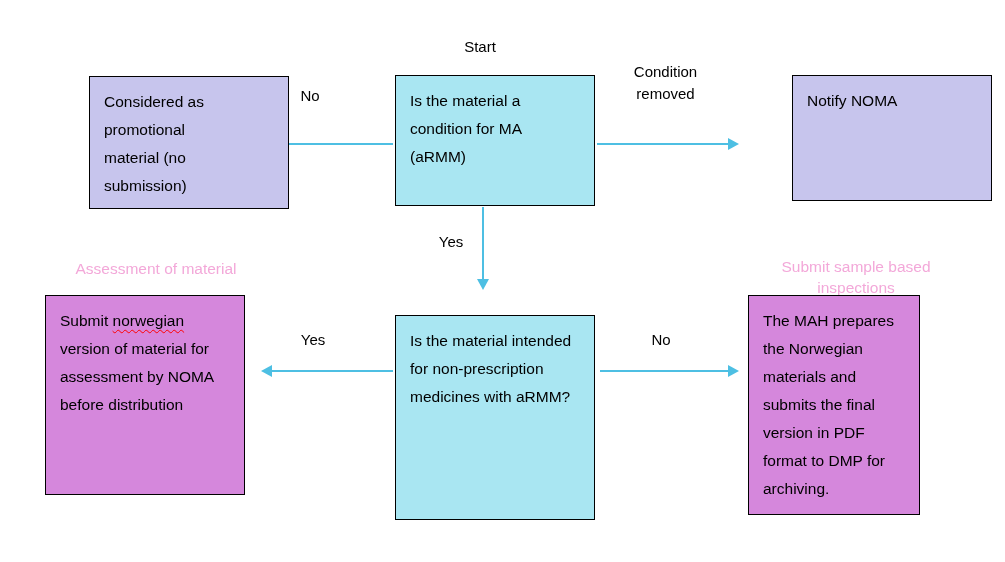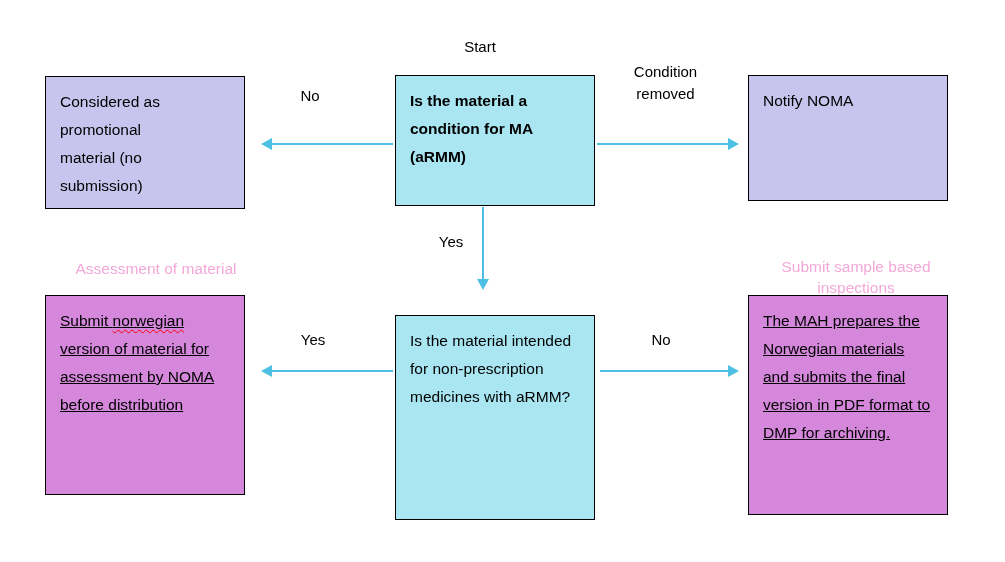--- a/index.html
+++ b/index.html
@@ -15,22 +15,22 @@
     position:absolute;
     border:1.5px solid #000;
     box-sizing:border-box;
     font-size:15.5px;
     line-height:28px;
     padding:11px 14px;
     z-index:2;
     text-align:left;
   }
   .box.cyan{background:var(--cyan-box,#a9e6f2);}
-  .box.lavender{background:var(--lavender-box,#c7c5ed);}
-  .box.orchid{background:var(--orchid-box,#d587dc);text-decoration:underline;}
+  .box.lavender{background:var(--lavender-box,#c7c5ed);margin-left:44px;}
+  .box.orchid{background:var(--orchid-box,#d587dc);}
   .box.promo{padding-right:48px;}
   .misspell{
     text-decoration-line:underline;
     text-decoration-style:wavy;
     text-decoration-color:var(--misspell-underline,#ff0000);
     text-decoration-thickness:1px;
     text-underline-offset:3px;
   }
   .edge-label{
     position:absolute;
@@ -70,37 +70,37 @@
 
   <div class="annotation" style="left:46px;top:258px;width:220px;">Assessment of material</div>
   <div class="annotation" style="left:781px;top:256px;width:150px;">Submit sample based inspections</div>
 
   <div class="edge-label" style="left:430px;top:36px;width:100px;">Start</div>
 
   <div class="box lavender promo" style="left:45px;top:76px;width:200px;height:133px;">
     <span>Considered as promotional material (no submission)</span>
   </div>
 
-  <div class="box cyan" style="left:395px;top:75px;width:200px;height:131px;font-weight:bold;">
+  <div class="box cyan" style="left:395px;top:75px;width:200px;height:131px;">
     <span>Is the material a condition for MA (aRMM)</span>
   </div>
 
   <div class="box lavender" style="left:748px;top:75px;width:200px;height:126px;">
     <span>Notify NOMA</span>
   </div>
 
   <div class="box orchid" style="left:45px;top:295px;width:200px;height:200px;">
     <span>Submit </span><span class="misspell">norwegian</span><span> version of material for assessment by NOMA before distribution</span>
   </div>
 
   <div class="box cyan" style="left:395px;top:295px;width:200px;height:205px;margin-top:20px;">
     <span>Is the material intended for non-prescription medicines with aRMM?</span>
   </div>
 
-  <div class="box orchid" style="left:748px;top:295px;width:200px;height:220px;">
+  <div class="box orchid" style="left:748px;top:295px;width:172px;height:220px;">
     <span>The MAH prepares the Norwegian materials and submits the final version in PDF format to DMP for archiving.</span>
   </div>
 
   <div class="hline" style="left:272px;top:143px;width:121px;"></div>
   <div class="arrowhead left" style="left:261px;top:138px;"></div>
 
   <div class="hline" style="left:597px;top:143px;width:131px;"></div>
   <div class="arrowhead right" style="left:728px;top:138px;"></div>
 
   <div class="vline" style="left:482px;top:207px;height:72px;"></div>

